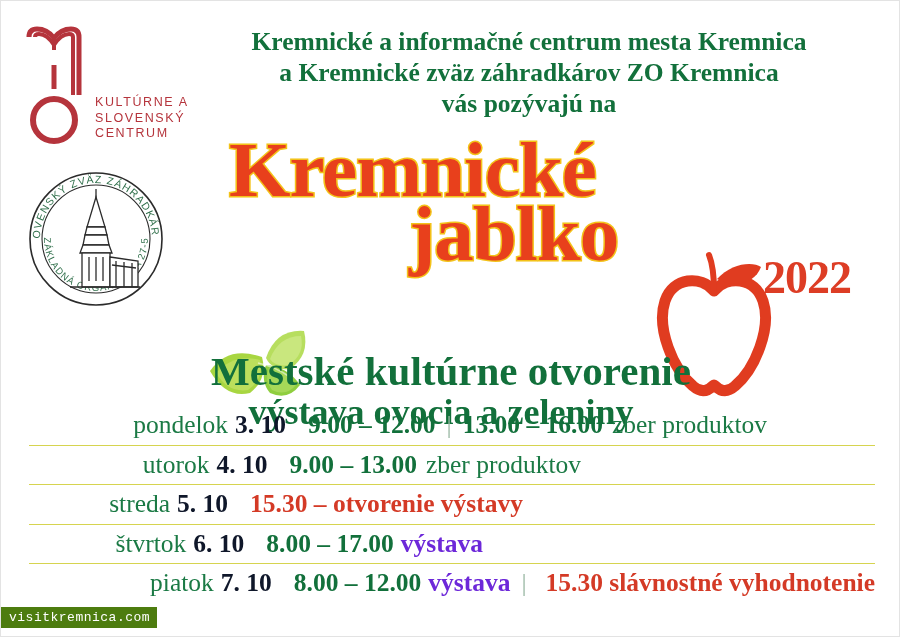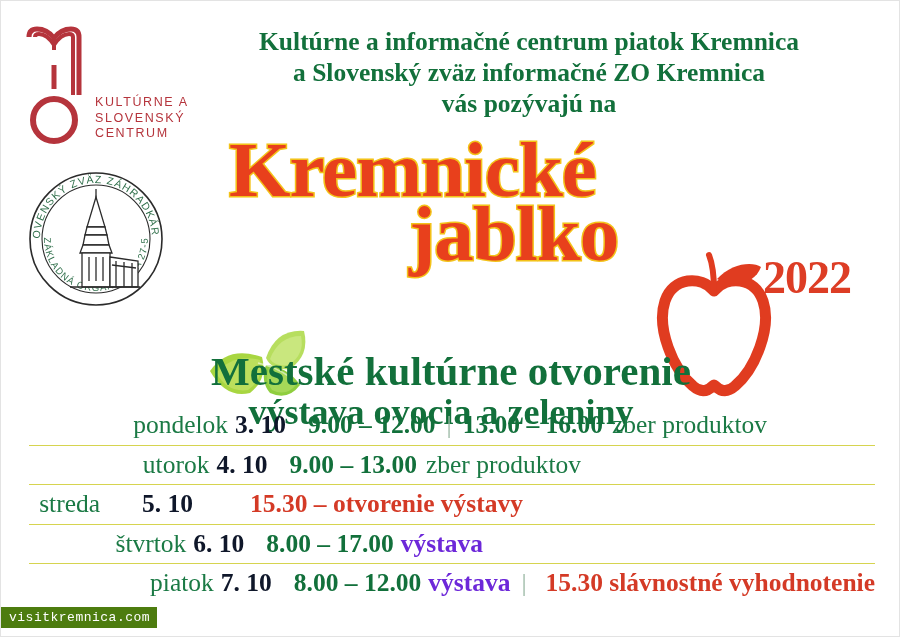--- a/index.html
+++ b/index.html
@@ -119,21 +119,21 @@
   .sched-row:last-child{border-bottom:none;}
   .sched-inner{
     display:flex;align-items:baseline;
     font-family:"Liberation Serif", serif;
     font-size:25.5px;
     color:#1b7a45;
     white-space:nowrap;
   }
   .sched-row.r1 .sched-inner{margin-right:108px;}
   .sched-row.r2 .sched-inner{margin-right:294px;}
-  .sched-row.r3 .sched-inner{margin-right:352px;gap:35px;}
+  .sched-row.r3 .sched-inner{margin-right:352px;}
   .sched-row.r4 .sched-inner{margin-right:392px;}
   .sched-row.r5 .sched-inner{margin-right:0px;}
 
   .day{font-weight:normal;color:#1b7a45;}
   .date{font-weight:bold;color:#0f172a;margin-left:7px;}
   .times{font-weight:bold;color:#12703b;margin-left:22px;}
   .desc{font-weight:normal;color:#1b7a45;margin-left:9px;}
   .desc-b{font-weight:bold;color:#6d28d9;margin-left:7px;}
   .sep{font-weight:normal;color:#9ab8a4;margin-left:11px;margin-right:11px;}
   .red{color:#d43a26;font-weight:bold;margin-left:8px;}
@@ -202,22 +202,22 @@
         <line x1="86" y1="96" x2="110" y2="99"></line>
         <line x1="90" y1="92" x2="90" y2="118"></line>
         <line x1="98" y1="93" x2="98" y2="118"></line>
         <line x1="106" y1="94" x2="106" y2="118"></line>
         <line x1="44" y1="118" x2="114" y2="118"></line>
       </g>
     </svg>
   </div>
 
   <div id="header-text">
-    <span class="line">Kultúrne a informačné centrum piatok Kremnica</span>
-    <span class="line">a Slovenský zväz informačné ZO Kremnica</span>
+    <span class="line">Kremnické a informačné centrum mesta Kremnica</span>
+    <span class="line">a Kremnické zväz záhradkárov ZO Kremnica</span>
     <span class="line">vás pozývajú na</span>
   </div>
 
   <div id="title-block">
 
     <svg id="leaves" viewBox="0 0 130 78">
       <path d="M4 44 Q22 18 56 30 Q62 52 44 66 Q20 72 4 44 Z" fill="#a8d641"></path>
       <path d="M10 46 Q28 26 54 33 Q58 52 42 63 Q22 66 10 46 Z" fill="#bcdf5c"></path>
       <path d="M60 31 Q70 2 98 4 Q104 28 84 42 Q66 44 60 31 Z" fill="#b7de5e"></path>
       <path d="M64 32 Q73 9 95 9 Q99 27 83 38 Q69 40 64 32 Z" fill="#c9e77e"></path>

